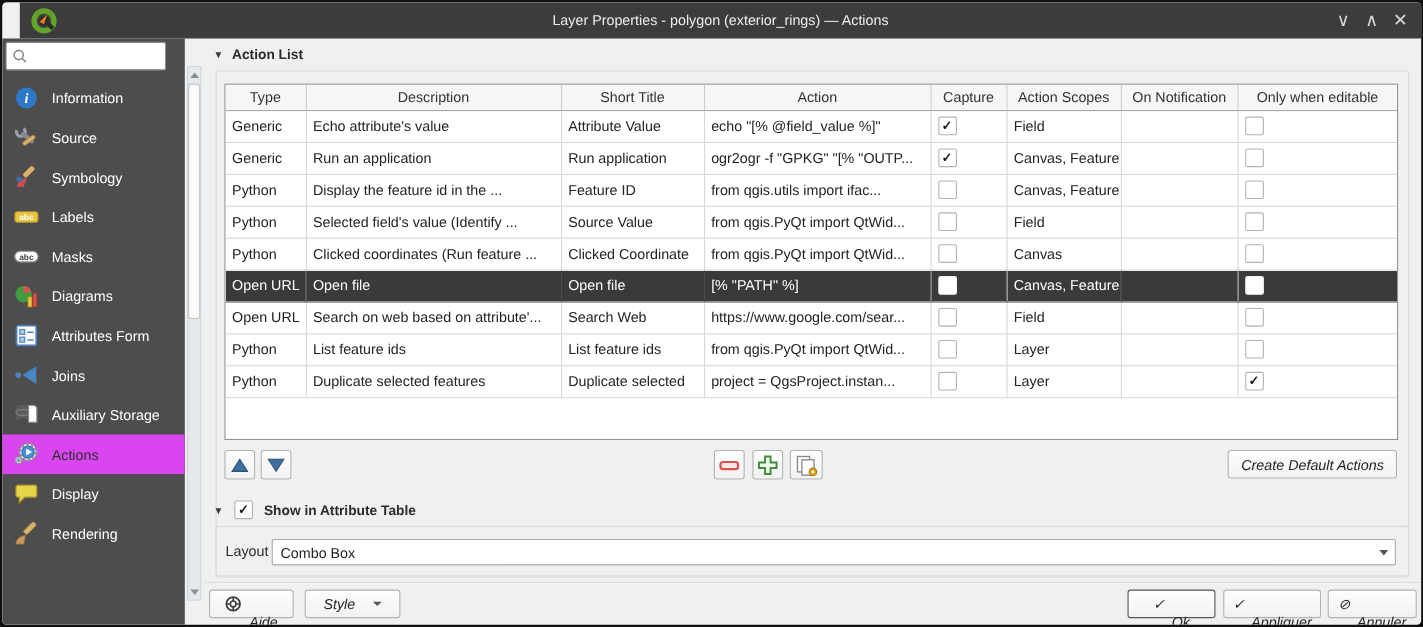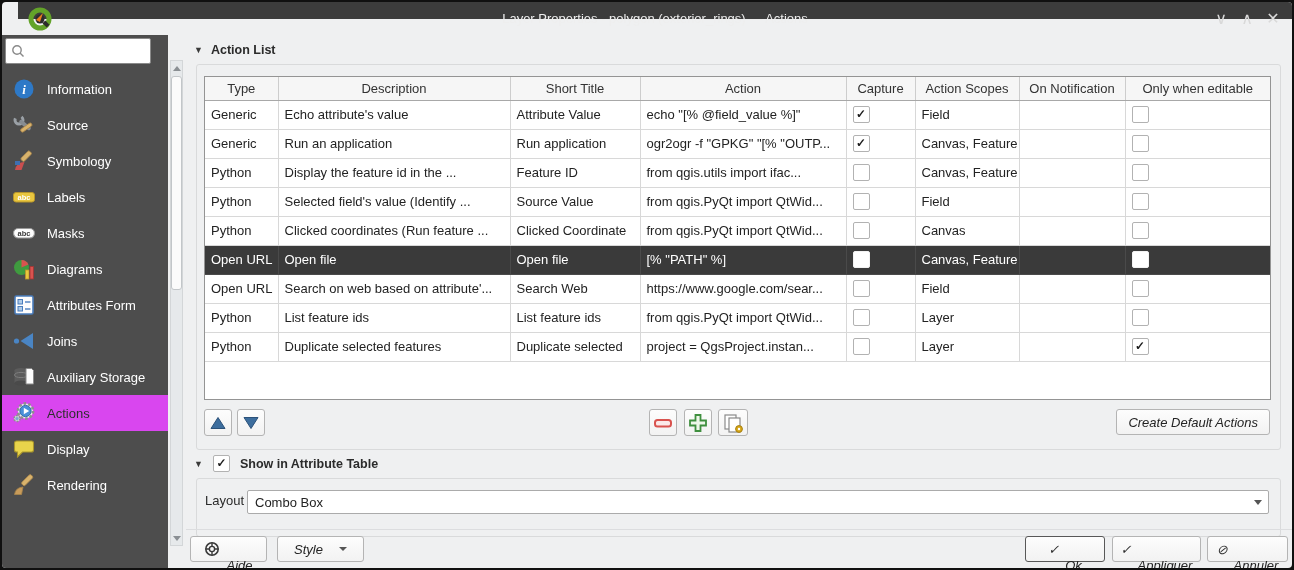--- a/index.html
+++ b/index.html
@@ -1,21 +1,21 @@
 <!DOCTYPE html>
 <html style="--titlebar-bg: #3c3c3c; --sidebar-bg: #4d4d4d; --selected-row-bg: #3a3a3a; --panel-bg: #eff0f1; --accent-blue: #3d6e9e;"><head>
 <meta charset="utf-8">
 <style>
   html,body{margin:0;padding:0;}
   body{width:1294px;height:570px;background:#101010;position:relative;overflow:hidden;
        font-family:"Liberation Sans",sans-serif;-webkit-font-smoothing:antialiased;}
   .win{position:absolute;inset:2px;background:var(--panel-bg,#eff0f1);border-radius:4px;overflow:hidden;}
 
   
-  .titlebar{position:absolute;left:16px;right:0;top:0;height:17px;background:var(--titlebar-bg,#3c3c3c);}
+  .titlebar{position:absolute;left:16px;right:0;top:0;height:33px;background:var(--titlebar-bg,#3c3c3c);}
   .logo{position:absolute;left:9px;top:4px;width:26px;height:26px;}
   .title{position:absolute;left:0;right:0;top:0;line-height:33px;text-align:center;color:#eeeeee;font-size:13px;}
   .winctrl{position:absolute;right:10px;top:0;height:33px;display:flex;align-items:center;gap:8px;}
   .winctrl span{color:#d9d9d9;width:18px;height:18px;display:flex;align-items:center;justify-content:center;cursor:default;}
 
   
   .sidebar{position:absolute;left:0;top:33px;width:166px;bottom:0;background:var(--sidebar-bg,#4d4d4d);}
   .search{position:absolute;left:3px;top:3px;width:146px;height:26px;background:#fff;border:1px solid #8a8a8a;border-radius:2px;box-sizing:border-box;}
   .search svg{position:absolute;left:5px;top:4px;}
   .search input{position:absolute;left:24px;top:1px;right:2px;height:21px;border:none;outline:none;font-size:13px;width:115px;background:transparent;}
@@ -29,22 +29,22 @@
   .sbar .arr{position:absolute;left:0;width:11px;height:12px;display:flex;align-items:center;justify-content:center;}
   .sbar .thumb{position:absolute;left:0px;top:15px;width:11px;height:214px;background:#fbfbfb;border:1px solid #c2c6c9;border-radius:3px;box-sizing:border-box;}
   .tri-up{width:0;height:0;border-left:4px solid transparent;border-right:4px solid transparent;border-bottom:5px solid #8a8f93;}
   .tri-dn{width:0;height:0;border-left:4px solid transparent;border-right:4px solid transparent;border-top:5px solid #8a8f93;}
 
   
   .main{position:absolute;left:184px;top:33px;right:0;bottom:0;}
   .sechdr{position:absolute;left:8px;display:flex;align-items:center;gap:8px;font-size:12.5px;font-weight:bold;color:#2b2b2b;}
   .sechdr .tri{font-size:9px;color:#3a3a3a;}
   .frame{position:absolute;left:10px;width:1085px;border:1px solid #d9dadb;border-radius:3px;box-sizing:border-box;}
-  #frame1{top:29px;height:386px;}
-  #frame2{top:443px;height:59px;}
+  #frame1{top:29px;height:460px;}
+  #frame2{top:443px;height:47px;}
 
   
   .tablewrap{position:absolute;left:7px;top:11px;width:1067px;height:324px;background:#fff;border:1px solid #949494;box-sizing:border-box;overflow:hidden;}
   table{border-collapse:collapse;table-layout:fixed;width:1065px;font-size:13px;}
   th{height:23px;background:#f6f6f6;border-right:1px solid #cdcdcd;border-bottom:1px solid #a8a8a8;font-weight:normal;color:#333;text-align:center;overflow:hidden;white-space:nowrap;padding:0 2px;box-sizing:border-box;}
   th:last-child{border-right:none;margin-left:24px;}
   td{height:29px;border-right:1px solid #d8d8d8;border-bottom:1px solid #d8d8d8;color:#232323;padding:0 0 0 6px;white-space:nowrap;overflow:hidden;box-sizing:border-box;}
   td:last-child{border-right:none;}
   tr.sel td{background:var(--selected-row-bg,#3a3a3a);color:#ffffff;border-color:#4a4a4a;}
   .cb{display:inline-block;width:15px;height:15px;background:#fff;border:1px solid #b2b2b2;border-radius:2px;vertical-align:middle;text-align:center;line-height:14px;font-size:12px;color:#1b1b1b;font-weight:bold;}

